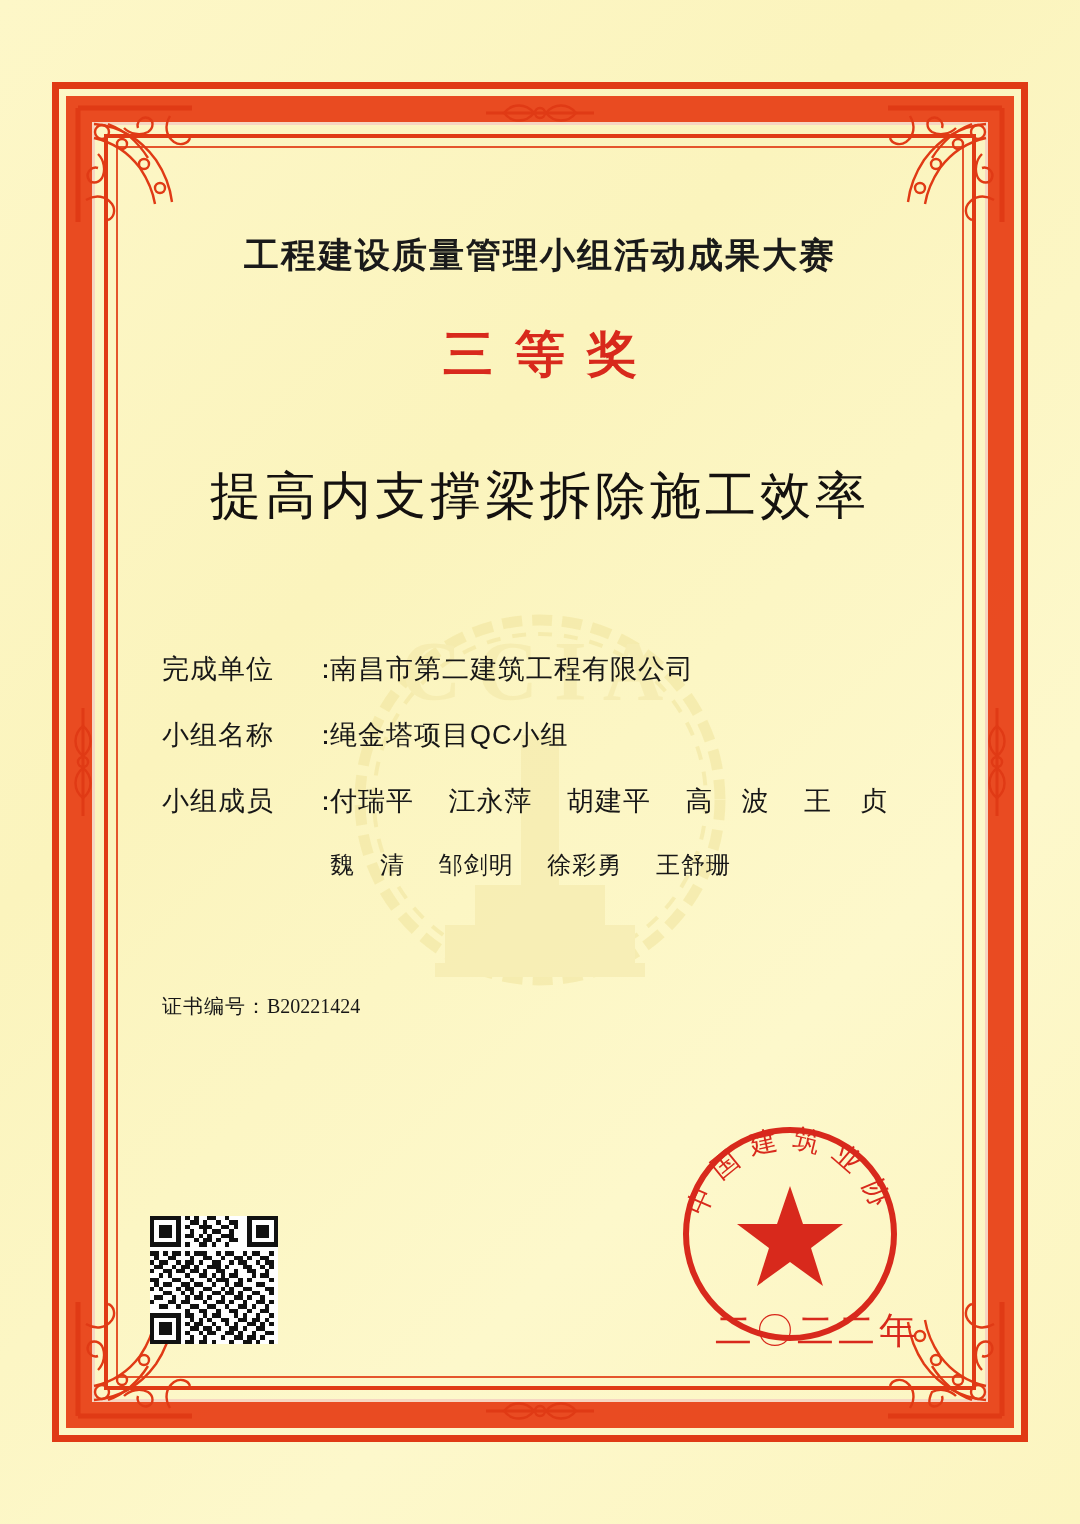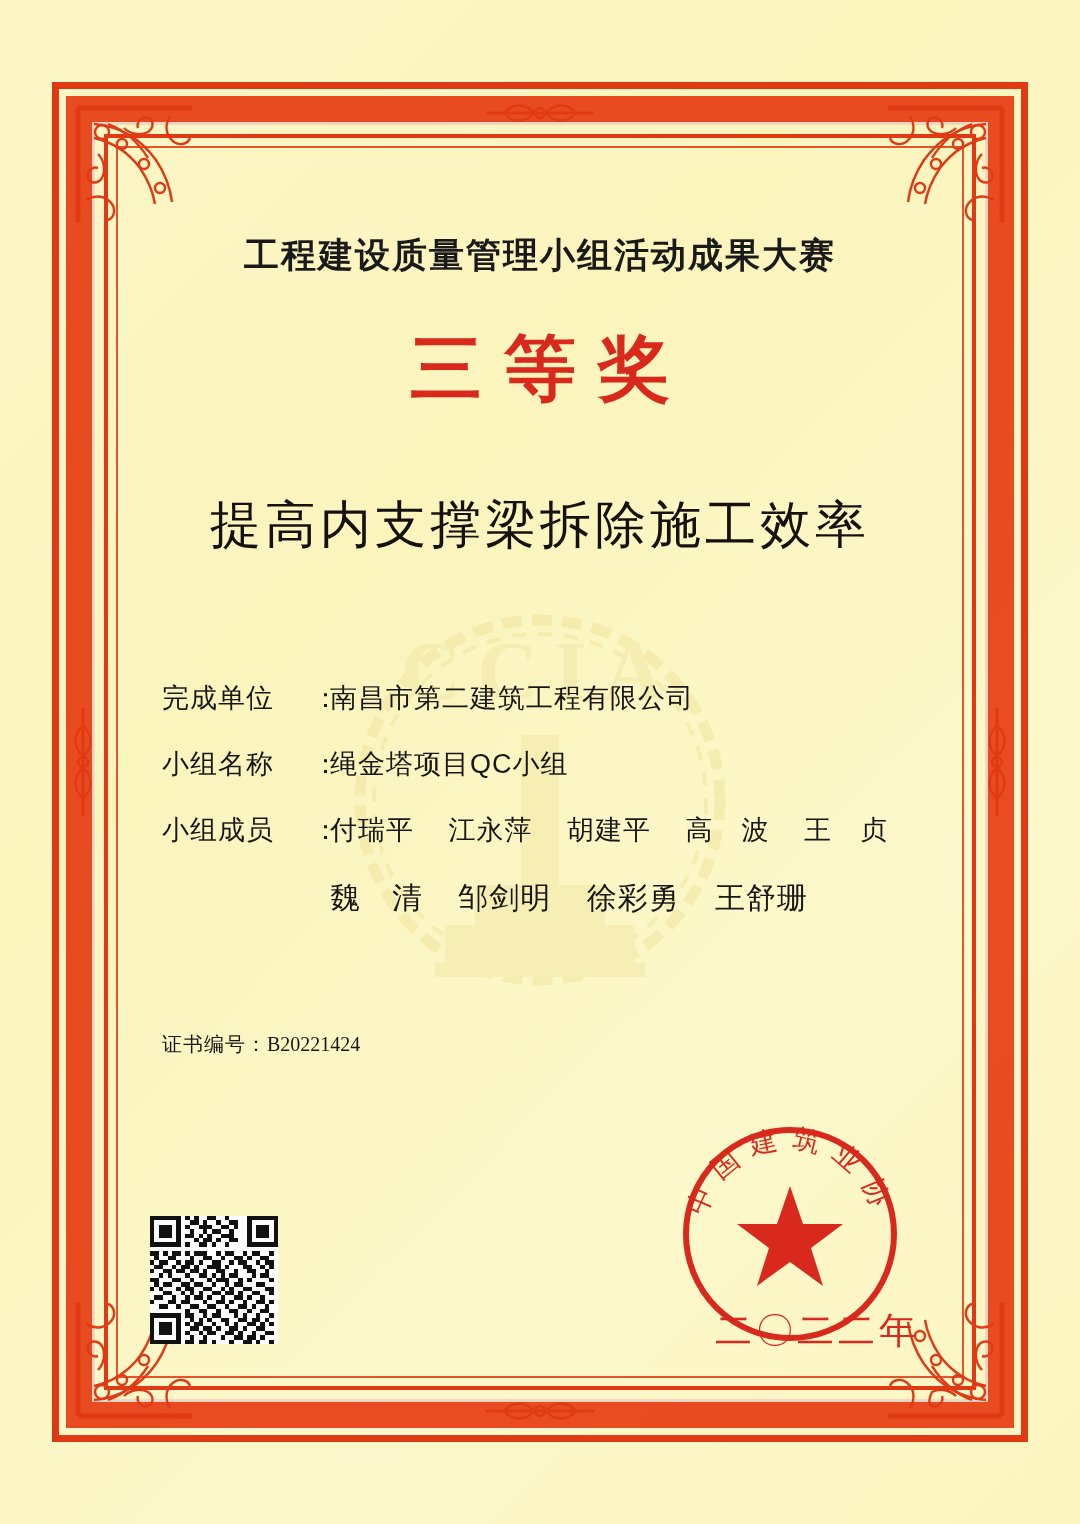--- a/index.html
+++ b/index.html
@@ -107,21 +107,21 @@
     font-size: 35px;
     font-weight: bold;
     letter-spacing: 2px;
     color: #1a1a1a;
     font-family: "Liberation Sans", sans-serif;
   }
 
   .award-level {
     text-align: center;
     margin-top: 42px;
-    font-size: 72px;
+    font-size: 50px;
     font-weight: bold;
     color: #d8291c;
     letter-spacing: 22px;
     text-indent: 22px;
     font-family: "DejaVu Serif", serif;
   }
 
   .project-title {
     text-align: center;
     margin-top: 74px;
@@ -152,21 +152,21 @@
     width: 18px;
     flex: 0 0 18px;
   }
   .field-value {
     flex: 1;
     letter-spacing: 1px;
   }
   .members-line2 {
     margin-top: 18px;
     margin-left: 168px;
-    font-size: 30px;
+    font-size: 24px;
     color: #171717;
     letter-spacing: 1px;
   }
   .member {
     display: inline-block;
     margin-right: 26px;
   }
 
   .cert-no {
     margin-top: 112px;

